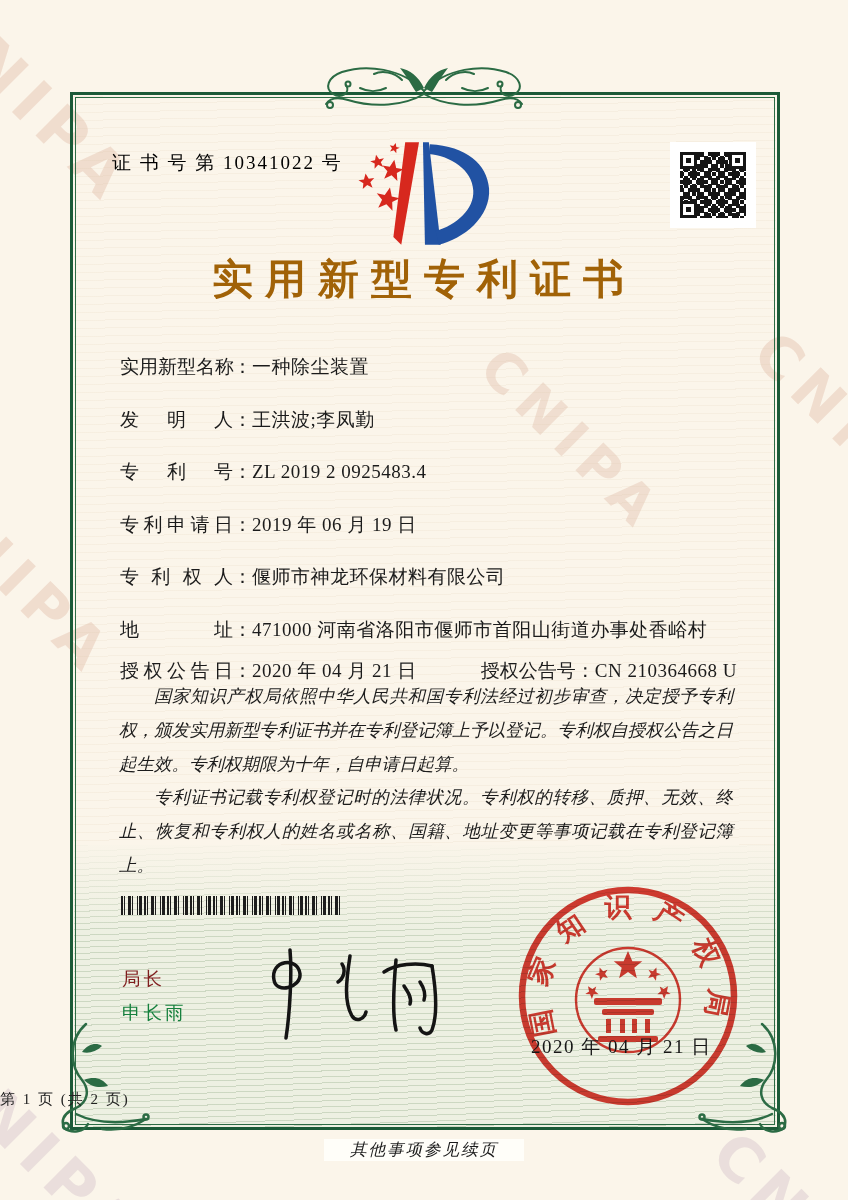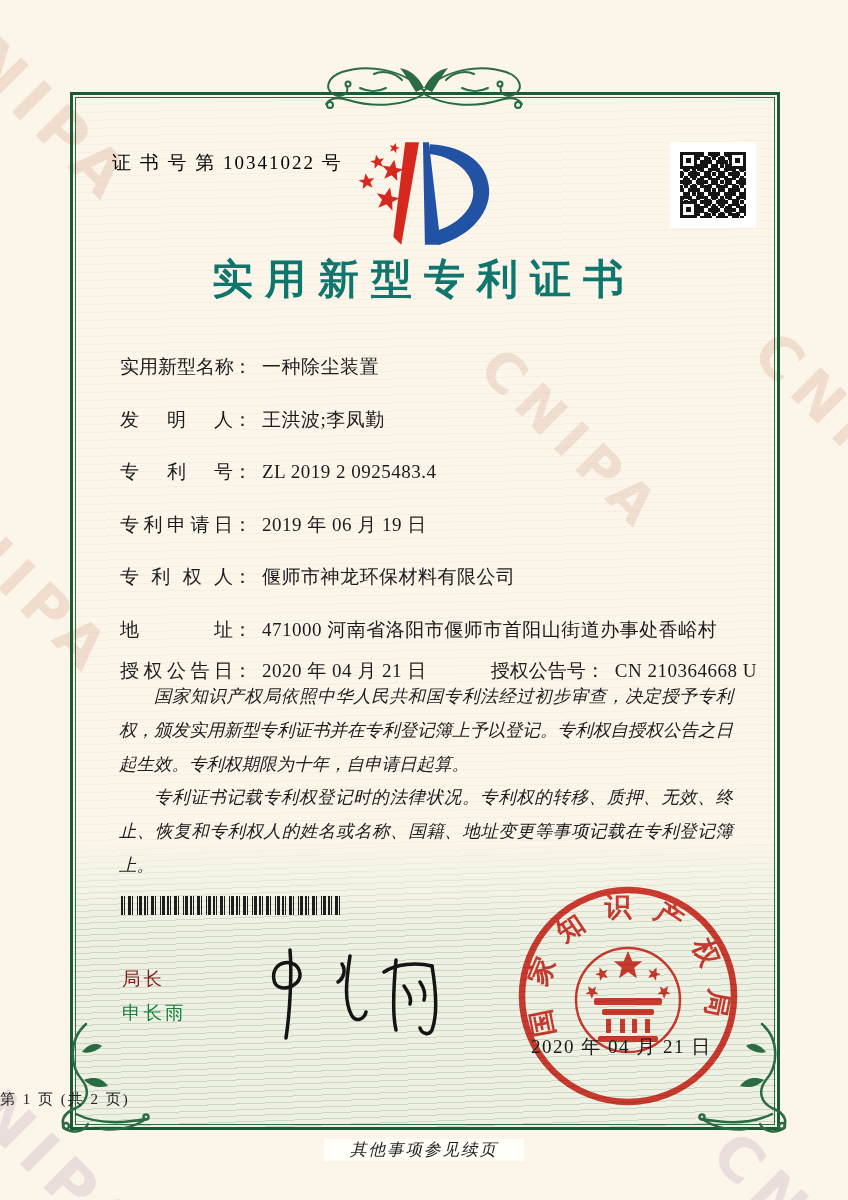--- a/index.html
+++ b/index.html
@@ -29,27 +29,27 @@
   .qr{position:absolute;left:10px;top:10px;width:66px;height:66px;background-color:#fff;
       background-image:
         repeating-conic-gradient(#151515 0% 25%,rgba(0,0,0,0) 0% 50%),
         repeating-conic-gradient(#151515 0% 25%,rgba(0,0,0,0) 0% 50%);
       background-size:8px 8px,14px 14px;background-position:0 0,3px 5px;}
   .fd{position:absolute;width:17px;height:17px;border:3px solid #151515;background:#fff;box-sizing:border-box;}
   .fd::after{content:"";position:absolute;inset:3px;background:#151515;}
   .fd.tl{left:0;top:0}.fd.tr{right:0;top:0}.fd.bl{left:0;bottom:0}
 
   .title{position:absolute;left:0;right:0;top:252px;text-align:center;font-size:41px;
-         font-weight:bold;letter-spacing:12px;color:#0f766e;}
+         font-weight:bold;letter-spacing:12px;color:#a16207;}
 
   
   .row{position:absolute;left:120px;font-size:19px;color:#1b1b1b;white-space:nowrap;}
   .flabel{display:inline-block;width:113px;text-align:justify;text-align-last:justify;vertical-align:top;}
   .fcolon{display:inline-block;}
-  .fval{margin-left:10px;letter-spacing:0.5px;}
+  .fval{letter-spacing:0.5px;}
   .fpair2{margin-left:64px;}
 
   
   .bodytext{position:absolute;left:119px;top:680px;width:614px;font-size:17.5px;
             line-height:1.93;color:#1c1c1c;text-align:justify;font-style:italic;}
   .bodytext p{margin:0;text-indent:2em;}
 
   
   .barcode{position:absolute;left:121px;top:896px;width:221px;height:19px;
       background:repeating-linear-gradient(90deg,

